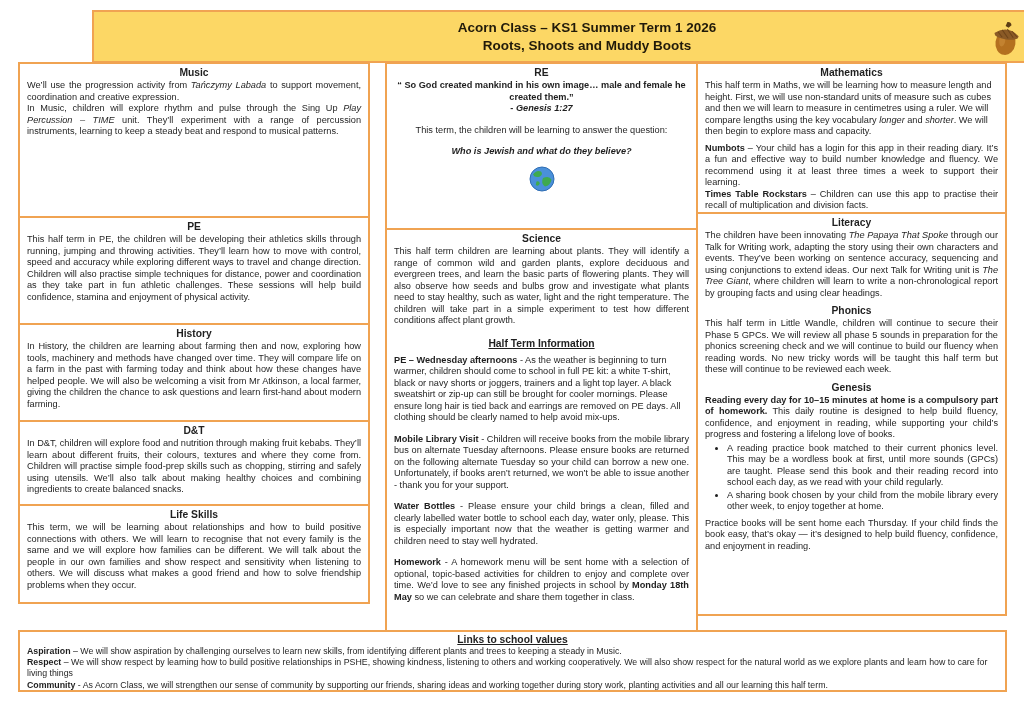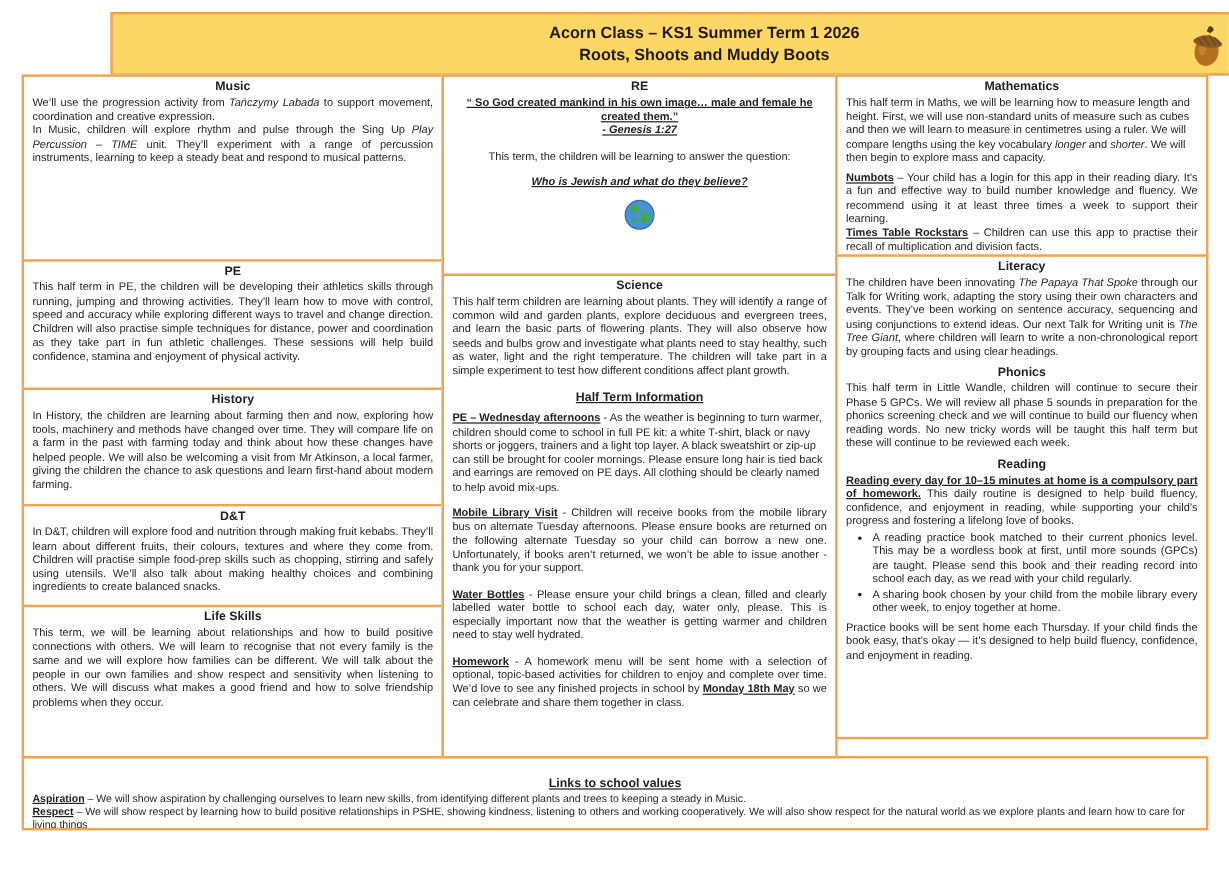--- a/index.html
+++ b/index.html
@@ -6,65 +6,65 @@
     --header_bg:#FCD765;
     --border:#F0A352;
     --text:#1F1F1F;
   }
   *{margin:0;padding:0;box-sizing:border-box;}
   html,body{background:#ffffff;}
   body{
     width:1024px;height:724px;position:relative;overflow:hidden;
     font-family:"Liberation Sans",sans-serif;color:var(--text);
   }
-  .b{font-weight:700;text-decoration:underline;}
+  .b{font-weight:700;}
   .i{font-style:italic;}
 
   
   .header{
     position:absolute;left:92px;top:10px;width:990px;height:53px;
     background:var(--header_bg);border:2px solid var(--border);
     display:flex;align-items:center;justify-content:center;text-align:center;
   }
   .header-line{font-weight:700;font-size:13.5px;line-height:17.5px;color:#211a0a;}
   .acorn{position:absolute;right:58px;top:9px;width:32px;height:36px;}
 
   
   .table{position:absolute;left:18px;top:62px;width:989px;}
   .cols{display:flex;align-items:flex-start;}
   .col{display:flex;flex-direction:column;}
   .col + .col{margin-left:-2px;}
   .col1{width:352px;}
-  .col2{width:330px;}
+  .col2{width:330px;padding-left:17px;}
   .col3{width:311px;}
   .cell{
     width:100%;border:2px solid var(--border);background:#fff;
     padding:2px 7px 3px;overflow:hidden;
   }
   .cell + .cell{margin-top:-2px;}
-  .h-music{height:156px}.h-pe{height:109px}.h-history{height:99px}.h-dt{height:86px}.h-ls{height:128px}
+  .h-music{height:156px}.h-pe{height:109px}.h-history{height:99px}.h-dt{height:86px}.h-ls{height:100px}
   .h-re{height:168px}.h-sci{height:404px}
   .h-math{height:152px}.h-lit{height:404px}
 
   .title{font-size:10.3px;line-height:13px;font-weight:700;text-align:center;margin-bottom:1px;}
   .u{text-decoration:underline;}
   .body{font-size:9.2px;line-height:11.5px;}
   .just{text-align:justify;}
   .tc{text-align:center;}
   .sp{margin-top:10px;}
   .sp2{margin-top:5px;}
   p{margin:0;}
   .globe{display:block;margin:8px auto 0;width:26px;height:26px;}
   .bullets{margin:2px 0 0;padding-left:22px;list-style:disc;}
   .bullets li{margin-top:1px;text-align:justify;}
 
   
   .values{
     width:989px;border:2px solid var(--border);margin-top:-2px;height:62px;
-    padding:15px 7px 2px;overflow:hidden;background:#fff;
+    padding:1px 7px 2px;overflow:hidden;background:#fff;
   }
   .values .body{font-size:8.8px;line-height:11.2px;}
   .values .title{margin-bottom:0;}
 </style>
 </head>
 <body>
 
 <div class="page">
 
   <header class="header">
@@ -144,21 +144,21 @@
           <h3 class="title">Mathematics</h3>
           <p class="body"><span>This half term in Maths, we will be learning how to measure length and height. First, we will use non-standard units of measure such as cubes and then we will learn to measure in centimetres using a ruler. We will compare lengths using the key vocabulary </span><span class="i">longer</span><span> and </span><span class="i">shorter</span><span>. We will then begin to explore mass and capacity.</span></p>
           <p class="body just sp2"><span class="b">Numbots</span><span> – Your child has a login for this app in their reading diary. It’s a fun and effective way to build number knowledge and fluency. We recommend using it at least three times a week to support their learning.</span></p>
           <p class="body just"><span class="b">Times Table Rockstars</span><span> – Children can use this app to practise their recall of multiplication and division facts.</span></p>
         </section>
         <section class="cell h-lit">
           <h3 class="title">Literacy</h3>
           <p class="body just"><span>The children have been innovating </span><span class="i">The Papaya That Spoke</span><span> through our Talk for Writing work, adapting the story using their own characters and events. They’ve been working on sentence accuracy, sequencing and using conjunctions to extend ideas. Our next Talk for Writing unit is </span><span class="i">The Tree Giant</span><span>, where children will learn to write a non-chronological report by grouping facts and using clear headings.</span></p>
           <h3 class="title sp2">Phonics</h3>
           <p class="body just"><span>This half term in Little Wandle, children will continue to secure their Phase 5 GPCs. We will review all phase 5 sounds in preparation for the phonics screening check and we will continue to build our fluency when reading words. No new tricky words will be taught this half term but these will continue to be reviewed each week.</span></p>
-          <h3 class="title sp2">Reading</h3>
+          <h3 class="title sp2">Genesis</h3>
           <p class="body just"><span class="b">Reading every day for 10–15 minutes at home is a compulsory part of homework.</span><span> This daily routine is designed to help build fluency, confidence, and enjoyment in reading, while supporting your child’s progress and fostering a lifelong love of books.</span></p>
           <ul class="bullets">
             <li class="body"><span>A reading practice book matched to their current phonics level. This may be a wordless book at first, until more sounds (GPCs) are taught. Please send this book and their reading record into school each day, as we read with your child regularly.</span></li>
             <li class="body"><span>A sharing book chosen by your child from the mobile library every other week, to enjoy together at home.</span></li>
           </ul>
           <p class="body just sp2"><span>Practice books will be sent home each Thursday. If your child finds the book easy, that’s okay — it’s designed to help build fluency, confidence, and enjoyment in reading.</span></p>
         </section>
       </div>
 
     </div>

